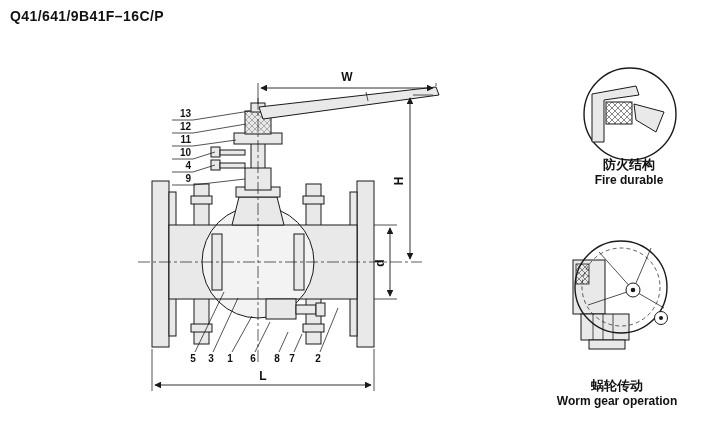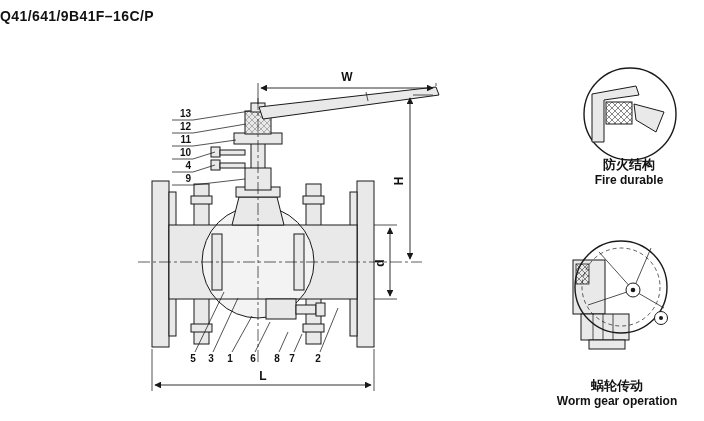--- a/index.html
+++ b/index.html
@@ -1,18 +1,18 @@
 <!DOCTYPE html>
 <html><head>
 <meta charset="utf-8">
 <style>
   html,body{margin:0;padding:0;background:#fff;}
   body{width:704px;height:421px;overflow:hidden;font-family:"Liberation Sans","DejaVu Sans",sans-serif;}
   .screen{position:relative;width:704px;height:421px;background:#ffffff;}
-  .title{position:absolute;left:0;top:8px;font-size:14px;font-weight:bold;letter-spacing:.4px;color:#111;}
+  .title{position:absolute;left:10px;top:8px;font-size:14px;font-weight:bold;letter-spacing:.4px;color:#111;}
   svg{position:absolute;left:0;top:0;}
   svg text{font-family:"Liberation Sans","DejaVu Sans",sans-serif;fill:#111;}
   .callout-num{font-size:10px;font-weight:bold;}
   .dim-label{font-size:12px;font-weight:bold;}
   .cap-zh{font-size:13px;font-weight:bold;}
   .cap-en{font-size:12px;font-weight:bold;}
   .ln{stroke:#1a1a1a;stroke-width:1;fill:none;}
   .thin{stroke:#1a1a1a;stroke-width:.75;fill:none;}
   .metal{fill:#e9e9e9;stroke:#1a1a1a;stroke-width:1;}
   .lite{fill:#f3f3f3;stroke:#1a1a1a;stroke-width:1;}

